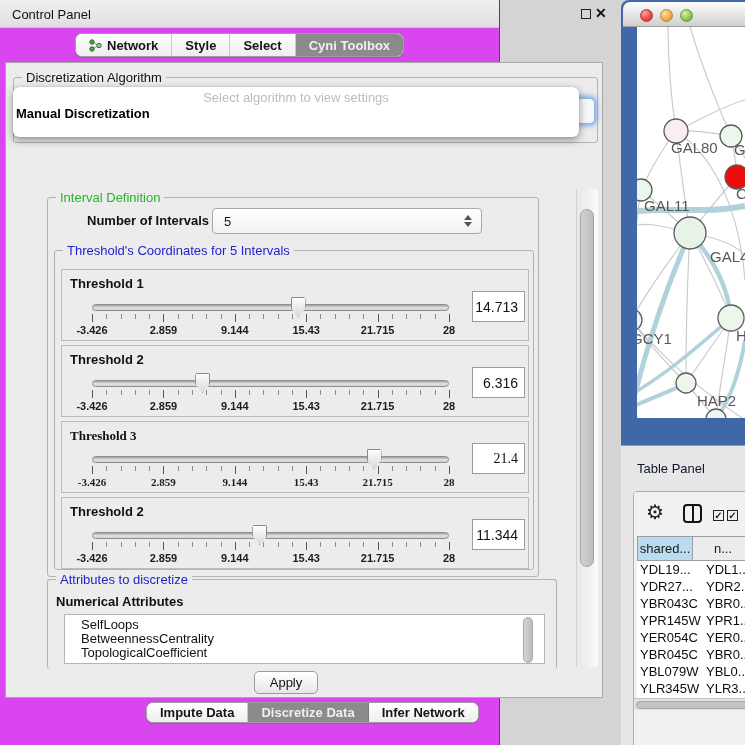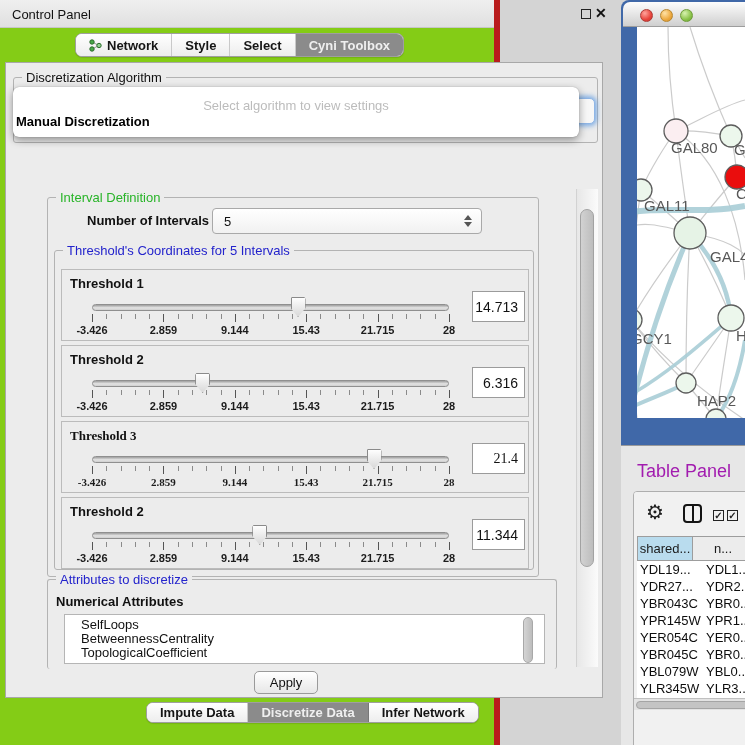--- a/index.html
+++ b/index.html
@@ -1,20 +1,20 @@
 <!DOCTYPE html>
 <html><head>
 <meta charset="utf-8">
 <style>
   *{margin:0;padding:0;box-sizing:border-box}
   html,body{width:745px;height:745px}
   body{position:relative;font-family:"Liberation Sans",sans-serif;background:#d4d4d4;overflow:hidden;-webkit-font-smoothing:antialiased}
 
   
-  #control-window{position:absolute;left:0;top:0;width:500px;height:745px;background:#84cc16;border-right:6px solid #b91c1c}
+  #control-window{position:absolute;left:0;top:0;width:500px;height:745px;background:#d946ef;border-right:1px solid #b91c1c}
   #titlebar{position:absolute;left:0;top:0;width:100%;height:28px;background:linear-gradient(#efefef,#e0e0e0);border-bottom:1px solid #c6c6c6}
   #win-title{position:absolute;left:12px;top:7px;font-size:13px;color:#111}
   #float-icon{position:absolute;left:581px;top:9px;width:10px;height:10px;border:1.5px solid #222}
   #close-icon{position:absolute;left:595px;top:5px;font-size:14px;font-weight:bold;color:#111}
 
   .tabbar{position:absolute;display:flex;border:1px solid #9f9f9f;border-radius:7px;overflow:hidden;background:#fff;box-shadow:0 1px 1px rgba(0,0,0,.12)}
   #top-tabs{left:75px;top:33px;height:24px}
   #bottom-tabs{left:146px;top:702px;height:21px}
   .tab{font-size:13px;font-weight:bold;display:flex;align-items:center;justify-content:center;gap:5px;padding:0 13px;background:linear-gradient(#ffffff,#ededed);color:#151515;border-right:1px solid #c9c9c9;height:100%;white-space:nowrap}
   .tab:last-child{border-right:none}
@@ -28,21 +28,21 @@
   .legend.green{color:#28b428}
   .legend.blue{color:#2323cc}
 
   .combo{position:absolute;background:linear-gradient(#ffffff,#f1f1f1);border:1px solid #a9a9a9;border-radius:4px;font-size:13px;color:#111;display:flex;align-items:center;padding:0 11px}
   .combo .arrows{position:absolute;right:9px;top:50%;transform:translateY(-50%);display:flex;flex-direction:column;gap:2px}
   .arrow-up{width:0;height:0;border-left:4px solid transparent;border-right:4px solid transparent;border-bottom:5px solid #555}
   .arrow-down{width:0;height:0;border-left:4px solid transparent;border-right:4px solid transparent;border-top:5px solid #555}
 
   #algo-group{left:7px;top:14px;width:585px;height:66px}
   #combo-tip{position:absolute;left:569px;top:35px;width:20px;height:26px;border-radius:5px;background:#f7f7f7;border:1px solid #8fb6e6;box-shadow:0 0 5px 2px rgba(98,156,226,.8);z-index:4}
-  #algo-popup{position:absolute;left:7px;top:24px;width:566px;height:50px;background:#fff;border-radius:6px;box-shadow:0 3px 9px rgba(0,0,0,.4),0 0 1px rgba(0,0,0,.35);z-index:10;padding-top:11px}
+  #algo-popup{position:absolute;left:7px;top:24px;width:566px;height:50px;background:#fff;border-radius:6px;box-shadow:0 3px 9px rgba(0,0,0,.4),0 0 1px rgba(0,0,0,.35);z-index:10;padding-top:3px}
   #algo-popup .ph{font-size:13px;color:#bcbcbc;text-align:center;height:16px;line-height:16px}
   #algo-popup .item{font-size:13px;height:15px;line-height:15px;padding-left:3px;color:#000;white-space:nowrap}
   #algo-popup .item.sel{font-weight:bold}
 
   #td-group{left:13px;top:78px;width:578px;height:47px}
   #td-combo{left:10px;top:12px;width:558px;height:26px}
 
   #interval-group{left:41px;top:134px;width:492px;height:380px}
   #noi-label{position:absolute;left:39px;top:15px;font-size:13px;font-weight:bold;color:#111}
   #noi-combo{left:164px;top:10px;width:270px;height:26px}
@@ -75,21 +75,21 @@
   #net-titlebar{position:absolute;left:2px;top:2px;width:122px;height:25px;background:linear-gradient(#fdfdfd,#cfcfcf);border-top-left-radius:7px;border-bottom:1px solid #9d9d9d}
   .tl{position:absolute;top:7px;width:13px;height:13px;border-radius:50%}
   #tl-red{left:17px;background:radial-gradient(circle at 35% 30%,#ffa49c,#e8443c 60%,#bd332d);border:1px solid #ad3b36}
   #tl-yellow{left:37px;background:radial-gradient(circle at 35% 30%,#ffe2a6,#eda93f 60%,#cc8c2c);border:1px solid #b8872f}
   #tl-green{left:57px;background:radial-gradient(circle at 35% 30%,#d8f2b0,#8bc34a 60%,#66a033);border:1px solid #6f9c3a}
   #net-canvas{position:absolute;left:16px;top:27px;width:108px;height:391px;background:#fff;overflow:hidden}
   #net-svg{position:absolute;left:0;top:0;width:108px;height:391px}
 
   
   #table-panel{position:absolute;left:621px;top:445px;width:124px;height:300px;background:#e7e7e7;border-top:1px solid #9a9a9a}
-  #tp-title{position:absolute;left:16px;top:15px;font-size:18px;color:#a21caf}
+  #tp-title{position:absolute;left:16px;top:15px;font-size:13px;color:#0f172a}
   #tp-card{position:absolute;left:12px;top:45px;width:120px;height:267px;background:#f1f1f1;border:1px solid #aeaeae;border-radius:4px;overflow:hidden}
   #tp-toolbar{position:absolute;left:0;top:0;width:100%;height:44px;background:#f1f1f1}
   #gear-icon{position:absolute;left:12px;top:9px;font-size:20px;line-height:22px;color:#1e1e1e}
   #split-icon{position:absolute;left:49px;top:12px;width:19px;height:19px;border:2px solid #141414;border-radius:4px}
   #split-icon .bar{position:absolute;left:6.5px;top:0;width:2px;height:15px;background:#141414}
   .chk{position:absolute;top:18px;width:11px;height:11px;border:1.5px solid #222;font-size:10px;line-height:9px;text-align:center;color:#222;font-weight:bold}
   #chk1{left:79px}
   #chk2{left:93px}
   #tp-header{position:absolute;left:3px;top:44px;width:117px;height:25px;display:flex;font-size:13px;color:#1a1a1a}
   #tp-header .hc{border:1px solid #9d9d9d;border-left:none;display:flex;align-items:center;justify-content:center}

